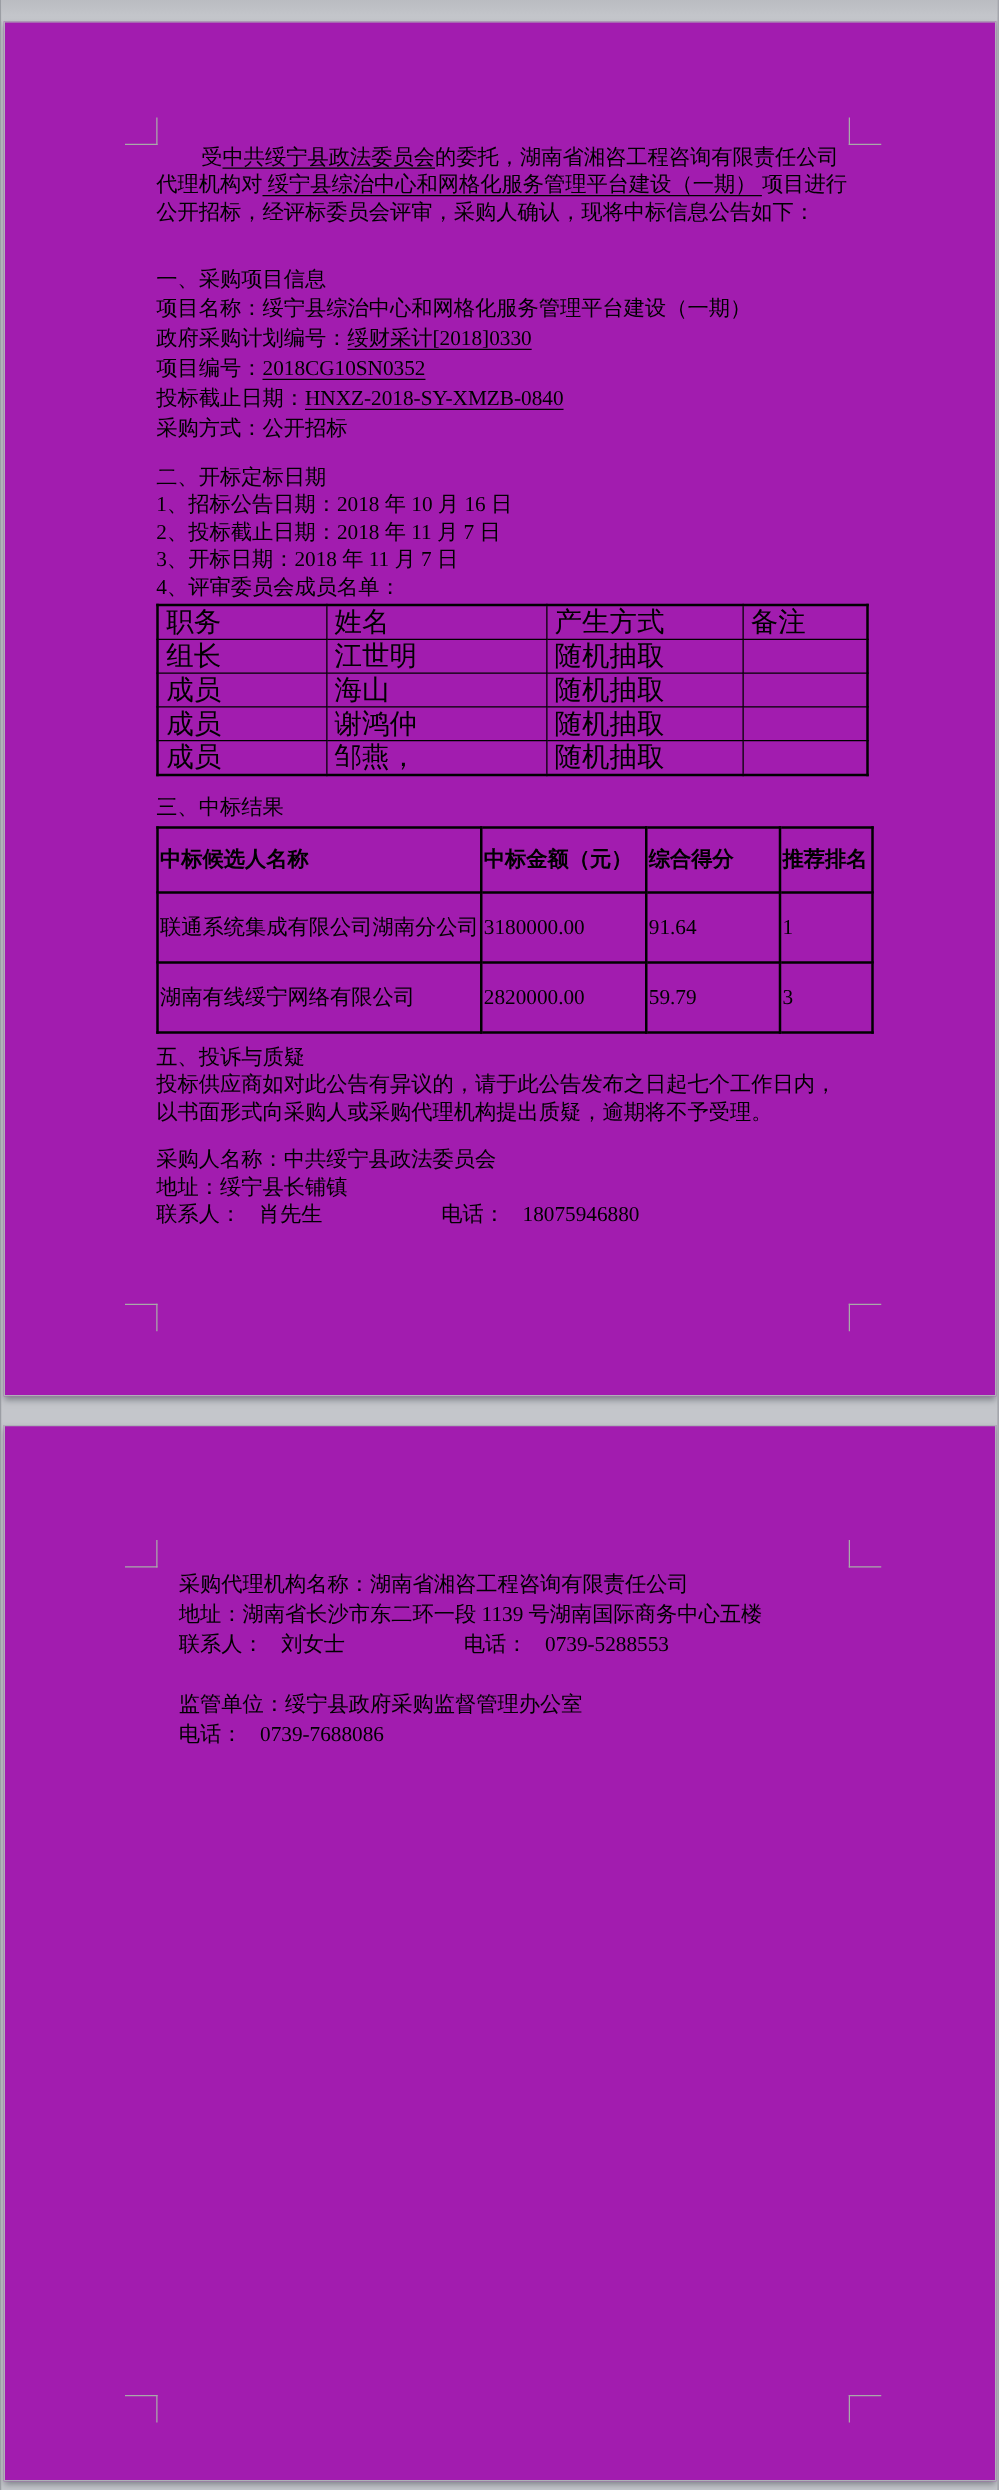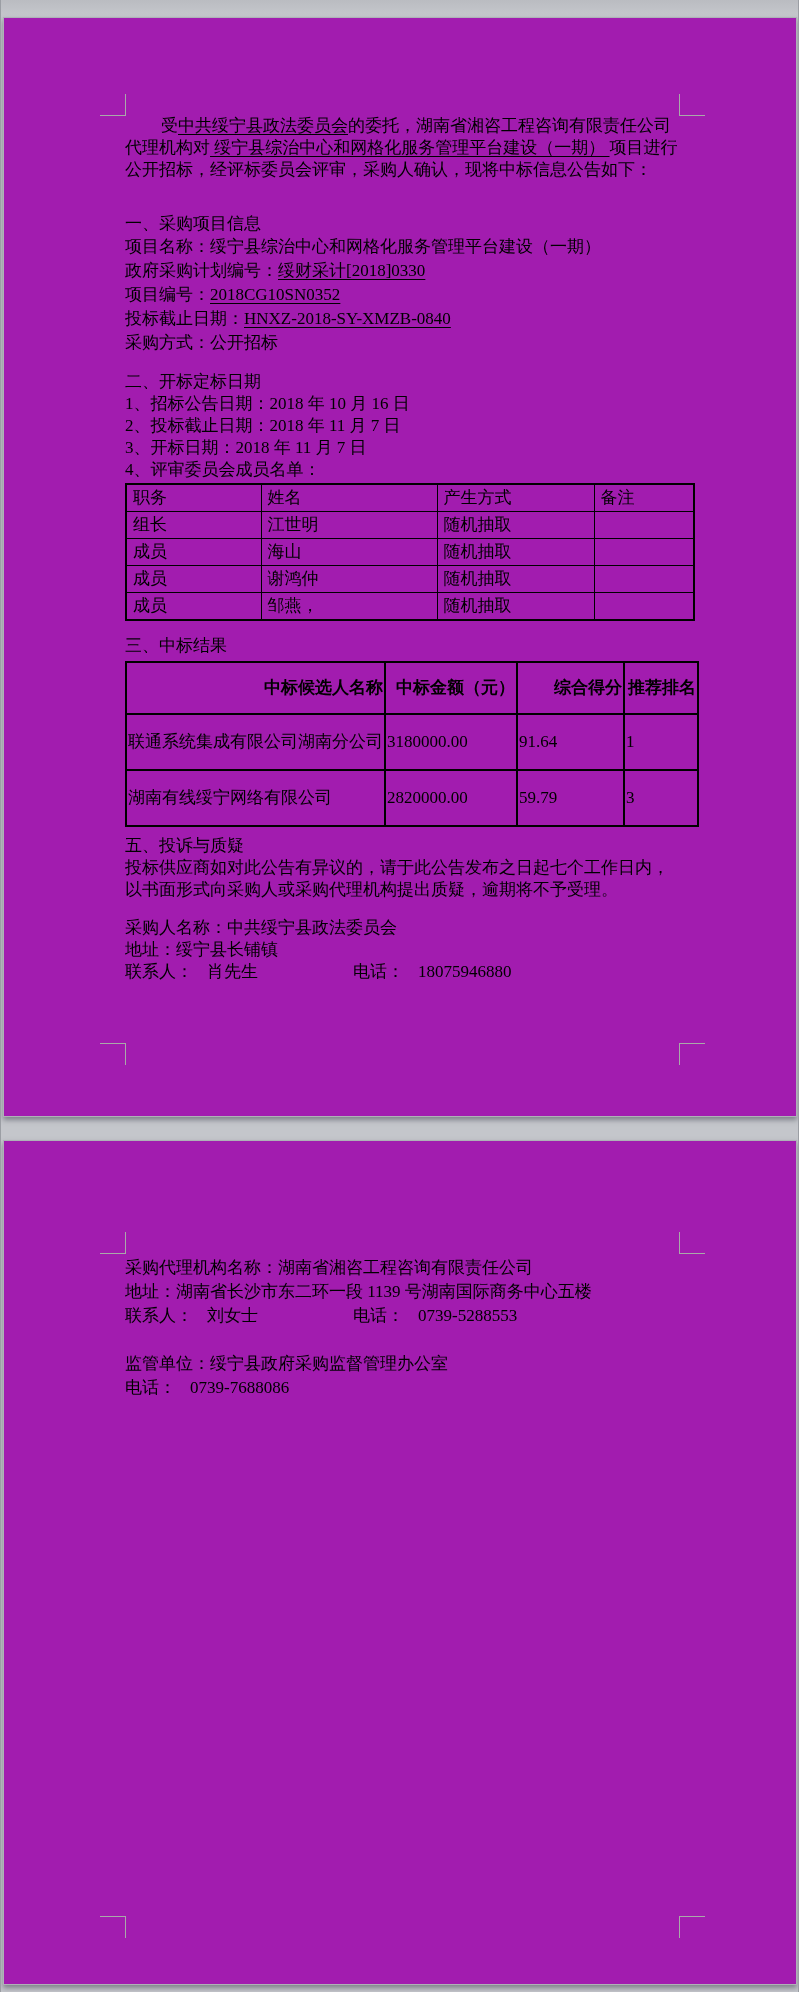--- a/index.html
+++ b/index.html
@@ -30,42 +30,42 @@
   .mark.tr { border-left:1px solid #a9a9a9; border-bottom:1px solid #a9a9a9; }
   .mark.bl { border-right:1px solid #a9a9a9; border-top:1px solid #a9a9a9; }
   .mark.br { border-left:1px solid #a9a9a9; border-top:1px solid #a9a9a9; }
   .p1tl { left:96px; top:76px; }  .p1tr { left:675px; top:76px; }
   .p1bl { left:96px; top:1025px; } .p1br { left:675px; top:1025px; }
   .p2tl { left:96px; top:91px; }  .p2tr { left:675px; top:91px; }
   .p2bl { left:96px; top:775px; } .p2br { left:675px; top:775px; }
 
   .content { position:absolute; left:121px; top:97px; width:557px;
              font-size:17px; line-height:22px; }
-  .content2 { position:absolute; left:121px; top:115px; width:557px;
+  .content2 { position:absolute; left:139px; top:115px; width:557px;
               font-size:17px; line-height:24px; }
 
   p,div { margin:0; }
   .intro { text-indent:36px; }
   .u { text-decoration:underline; text-underline-offset:3px; }
   .sec-h { margin-top:32px; }
   .sec-h2 { margin-top:16px; }
   .sec-h3 { margin-top:14px; }
   .sec-h5 { margin-top:8px; }
   .info-line { line-height:24px; }
   .row-a { display:inline-block; width:228px; }
   .gap { margin-left:14px; }
   .contact-block { margin-top:16px; }
 
   table { border-collapse:collapse; table-layout:fixed; }
   .t1 { margin-top:2px; width:568px; border:2px solid #000; }
   .t1 td { border:1px solid #000; height:26px; padding:0 6px;
-           font-size:17px; text-align:left; overflow:hidden; white-space:nowrap; }
+           font-size:22px; text-align:left; overflow:hidden; white-space:nowrap; }
   .t2 { margin-top:4px; width:572px; border:2px solid #000; }
   .t2 th { border:2px solid #000; height:48px; font-size:17px; font-weight:bold;
-           text-align:right; }
+           text-align:left; }
   .t2 td { border:2px solid #000; height:52px; font-size:17px; }
 </style>
 </head>
 <body>
 
 <div class="screen">
   <div class="topstrip"></div>
 
   <div class="page page1">
     <div class="mark tl p1tl"></div>

